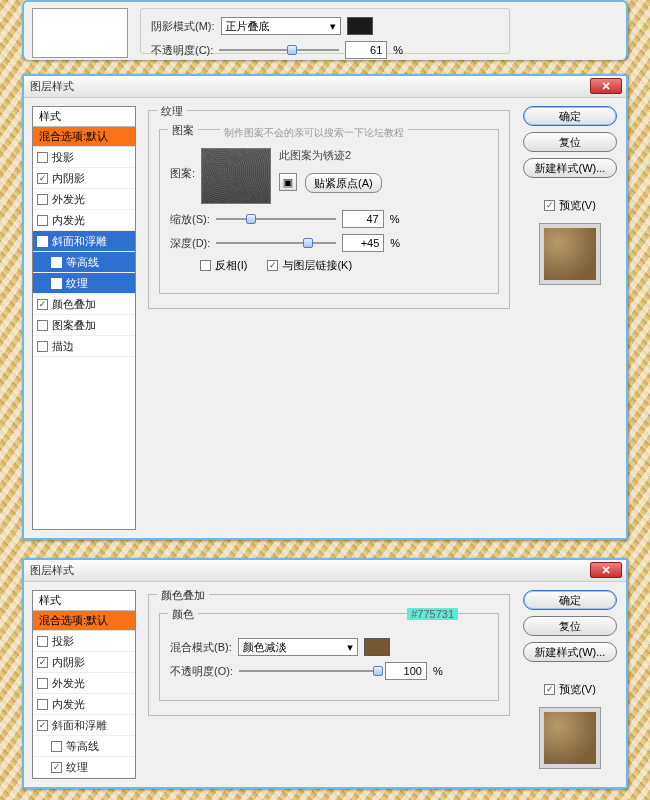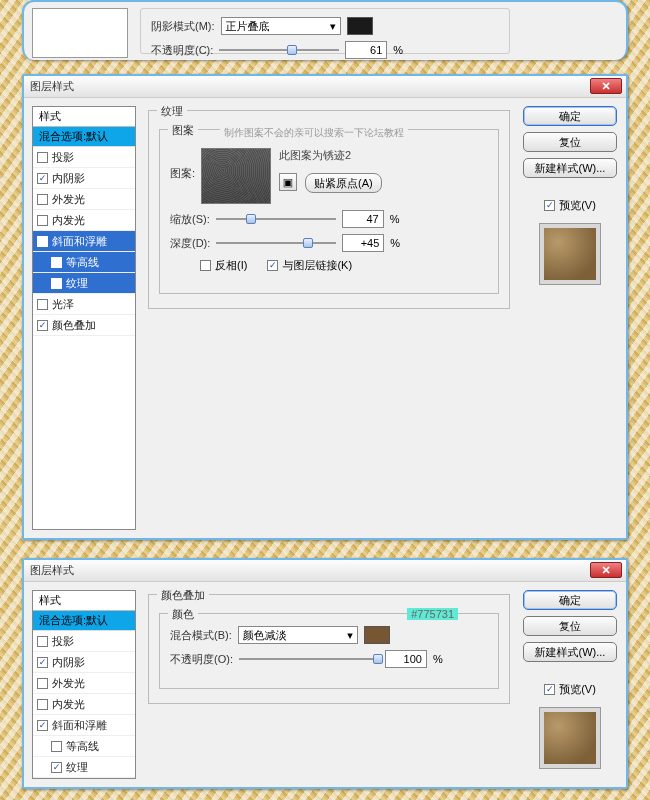--- a/index.html
+++ b/index.html
@@ -8,21 +8,21 @@
   repeating-linear-gradient(45deg,#d4b876 0 2px,#c9aa60 2px 4px,#dcc58a 4px 7px);
   filter:contrast(1.1)}
 .stripes{position:absolute;inset:0;background:repeating-linear-gradient(-55deg,rgba(255,255,255,0) 0 6px,rgba(255,255,255,.55) 6px 12px);pointer-events:none}
 .content{position:absolute;left:22px;top:0;width:606px}
 .dialog{background:#f0f0f0;border:2px solid #6fb7e6;border-radius:2px;box-shadow:1px 1px 3px rgba(0,0,0,.4);margin-bottom:18px;position:relative}
 .dialog-title{height:22px;background:linear-gradient(#fdfdfd,#e3e3e3);border-bottom:1px solid #ccc;display:flex;align-items:center;padding:10px 6px;color:#333;position:relative}
 .close-btn{position:absolute;right:4px;top:2px;width:32px;height:16px;background:linear-gradient(#f08080,#c93030);border:1px solid #8a2020;border-radius:2px;color:#fff;display:flex;align-items:center;justify-content:center;font-weight:bold;font-size:9px;cursor:pointer}
 .dialog-body{display:flex;padding:8px;gap:12px;min-height:440px}
 .style-col{width:104px;border:1px solid #888;background:#fff;display:flex;flex-direction:column}
 .col-hdr{height:20px;display:flex;align-items:center;padding:0 6px;background:#fff;border-bottom:1px solid #bbb}
-.col-sub{height:20px;display:flex;align-items:center;padding:0 6px;background:#0ea5e9;border-bottom:1px solid #ddd}
+.col-sub{height:20px;display:flex;align-items:center;padding:0 6px;background:#f97316;border-bottom:1px solid #ddd}
 .style-row{height:21px;display:flex;align-items:center;padding:0 4px;gap:4px;border-bottom:1px solid #eee;color:#222;cursor:pointer}
 .style-row.indent{padding-left:18px}
 .style-row.sel{background:#2f6fd0;color:#fff}
 .cb{width:11px;height:11px;border:1px solid #7a7a7a;background:#fff;display:inline-flex;align-items:center;justify-content:center;flex:0 0 auto}
 .cb.chk::after{content:"✓";font-size:9px;color:#1e4ea8;line-height:1}
 .sel .cb{border-color:#fff}
 .sel .cb.chk::after{color:#fff}
 .mid{flex:1;position:relative}
 .fieldset{border:1px solid #bbb;padding:8px 10px 14px;position:relative;margin-top:4px}
 .legend{position:absolute;top:-7px;left:8px;background:#f0f0f0;padding:0 4px;color:#333}
@@ -32,26 +32,26 @@
 .pattern-thumb{width:70px;height:56px;border:1px solid #777;background:
   repeating-radial-gradient(circle at 30% 40%,#aaa 0 1px,#888 1px 2px),
   linear-gradient(#999,#777);background-blend-mode:multiply;cursor:pointer}
 .mini-btn{width:18px;height:18px;border:1px solid #888;background:linear-gradient(#fdfdfd,#e2e2e2);display:flex;align-items:center;justify-content:center;cursor:pointer}
 .pill-btn{height:20px;padding:0 8px;border:1px solid #888;border-radius:8px;background:linear-gradient(#fdfdfd,#e2e2e2);display:inline-flex;align-items:center;cursor:pointer;white-space:nowrap}
 .slider{position:relative;width:120px;height:14px}
 .slider .track{position:absolute;left:0;right:0;top:6px;height:2px;background:#999}
 .slider .thumb{position:absolute;top:2px;width:10px;height:10px;border-radius:2px;background:linear-gradient(#e8f0ff,#a9c4ec);border:1px solid #5b7fb8;cursor:pointer}
 .numbox{width:42px;height:18px;border:1px solid #888;background:#fff;text-align:center;padding:0 4px;display:flex;align-items:center;justify-content:flex-end}
 .right-col{width:96px;display:flex;flex-direction:column;gap:6px;align-items:center}
-.btn{width:94px;height:20px;border:1px solid #7a7a7a;border-radius:5px;background:linear-gradient(#fdfdfd,#e0e0e0);display:flex;align-items:center;justify-content:center;cursor:pointer;white-space:nowrap}
+.btn{width:94px;height:20px;border:1px solid #7a7a7a;border-radius:10px;background:linear-gradient(#fdfdfd,#e0e0e0);display:flex;align-items:center;justify-content:center;cursor:pointer;white-space:nowrap}
 .btn.primary{border-color:#3a70c8;box-shadow:0 0 0 1px #9ec1f4 inset}
 .prevlbl{display:flex;align-items:center;gap:4px;margin-top:14px}
 .swatch{width:62px;height:62px;border:1px solid #999;box-shadow:inset 0 0 0 4px #d8d8d8;background:
   radial-gradient(circle at 30% 30%,#b89a6a,#7d5f38 70%);margin-top:4px}
-.fragment{background:#f0f0f0;border:2px solid #6fb7e6;border-bottom:none;border-radius:12px;box-shadow:1px 1px 3px rgba(0,0,0,.4);height:60px;padding:6px 8px;display:flex;gap:12px;margin-bottom:14px}
+.fragment{background:#f0f0f0;border:2px solid #6fb7e6;border-bottom:none;border-radius:6px;box-shadow:1px 1px 3px rgba(0,0,0,.4);height:60px;padding:6px 8px;display:flex;gap:12px;margin-bottom:14px}
 .frag-thumb{width:96px;height:50px;border:1px solid #999;background:#fff}
 .frag-mid{flex:1;border:1px solid #ccc;border-radius:3px;padding:2px 10px}
 .dropdown{height:18px;border:1px solid #888;background:#fff;min-width:120px;display:inline-flex;align-items:center;justify-content:space-between;padding:0 4px;cursor:pointer}
 .swatch-sm{width:26px;height:18px;border:1px solid #555;background:#1a1a1a}
 .swatch-md{width:26px;height:18px;border:1px solid #555}
 .frag-right{width:96px}
 .d3{margin-bottom:0}
 .d3 .dialog-body{min-height:200px}
 .pname{color:#444}
 </style>
@@ -121,26 +121,30 @@
             </div>
             <div class="style-row indent sel">
               <span class="cb"></span>
               <span>等高线</span>
             </div>
             <div class="style-row indent sel">
               <span class="cb chk"></span>
               <span>纹理</span>
             </div>
             <div class="style-row">
-              <span class="cb"></span>
-              <span>光泽</span>
-            </div>
-            <div class="style-row">
               <span class="cb chk"></span>
               <span>颜色叠加</span>
+            </div>
+            <div class="style-row">
+              <span class="cb"></span>
+              <span>图案叠加</span>
+            </div>
+            <div class="style-row">
+              <span class="cb"></span>
+              <span>描边</span>
             </div>
           </div>
     </div>
     <div class="mid">
       <div class="fieldset">
         <span class="legend">纹理</span>
         <div class="fieldset" style="margin-top:10px">
           <span class="legend">图案</span>
           <span class="hint">制作图案不会的亲可以搜索一下论坛教程</span>
           <div class="row" style="align-items:flex-start;margin-top:10px">
@@ -245,21 +249,21 @@
               <span>纹理</span>
             </div>
           </div>
     </div>
     <div class="mid">
       <div class="fieldset">
         <span class="legend">颜色叠加</span>
         <div class="fieldset" style="margin-top:10px">
           <span class="legend">颜色</span>
           <span style="position:absolute;right:40px;top:-6px;background:#5eead4;padding:0 4px;color:#666">#775731</span>
-          <div class="row" style="margin-top:4px">
+          <div class="row" style="margin-top:16px">
             <span class="lbl">混合模式(B):</span>
             <span class="dropdown">
                   <span>颜色减淡</span>
                   <span>▾</span>
                 </span>
             <span class="swatch-md" style="background:#775731"></span>
           </div>
           <div class="row">
             <span class="lbl">不透明度(O):</span>
             <div class="slider" style="width:140px">

